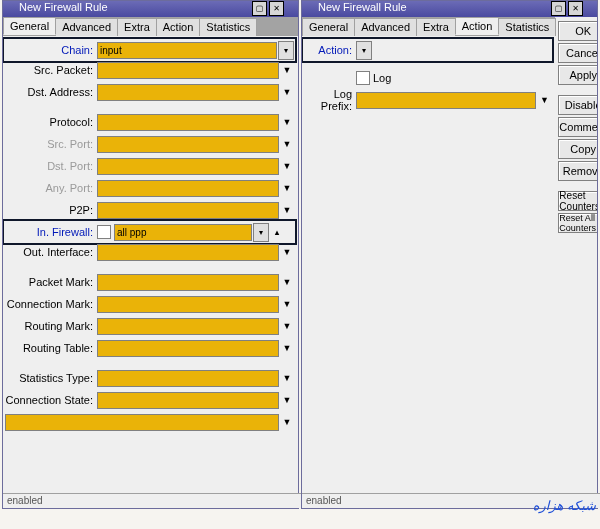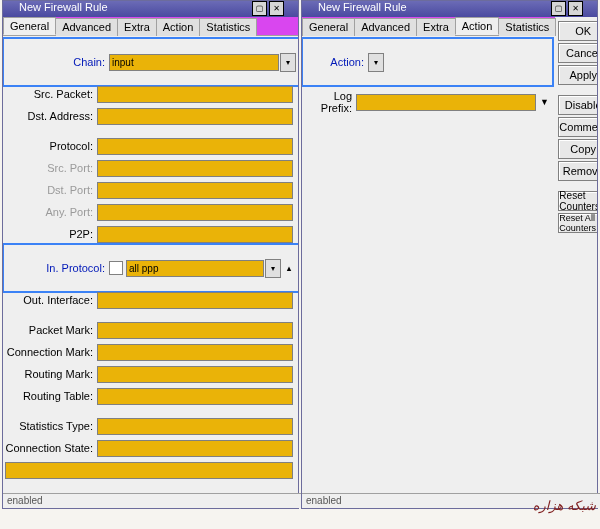--- a/index.html
+++ b/index.html
@@ -7,38 +7,38 @@
   .window{position:absolute;top:0;width:295px;height:507px;border:1px solid #6c6c9c;background:#efefef;display:flex;flex-direction:column}
   .w-left{left:2px}
   .w-right{left:301px}
   .titlebar{height:16px;background:linear-gradient(#6b6bb6,#4a4aa0);color:#fff;display:flex;padding:0 14px;font-size:11px}
   .titlebar .t{flex:1;padding-left:2px}
   .titlebar .tbtn{width:13px;height:13px;margin-left:2px;background:#d6d6d6;border:1px solid #000;display:flex;align-items:center;justify-content:center;font-size:8px;line-height:1;color:#000}
   .body{flex:1;display:flex;background:#efefef;overflow:hidden}
   .left-pane{flex:1;display:flex;flex-direction:column}
   .btn-pane{width:82px;padding:4px 3px 0 3px;display:flex;flex-direction:column;gap:2px}
   .btn{height:18px;border:1px solid #808080;background:#e8e8e8;display:flex;align-items:center;justify-content:center;font-size:11px;box-shadow:inset 1px 1px 0 #fff}
-  .tabs{display:flex;height:18px;background:#d946ef;border-bottom:1px solid #a0a0a0;font-size:11px}
+  .tabs{display:flex;height:18px;background:#a3a3a3;border-bottom:1px solid #a0a0a0;font-size:11px}
   .tab{padding:2px 6px;border:1px solid #a0a0a0;border-bottom:none;margin-right:-1px;background:#e0e0e0;position:relative;top:1px}
   .tab.active{background:#efefef;top:0;border-bottom:1px solid #efefef;z-index:2}
   .form{padding:4px 4px 4px 2px;overflow:auto}
   .row{display:flex;align-items:center;height:20px;margin-bottom:2px}
   .lbl{width:88px;text-align:right;padding-right:4px;color:#000}
   .lbl.blue{color:#0018b8}
   .lbl.dim{color:#9a9a9a}
   .val{flex:1;display:flex;align-items:center;gap:1px}
   .inp{flex:1;height:15px;border:1px solid #808080;background:#eab308;padding:0 2px;font-size:10px}
   .inp.short{flex:0 0 68px}
   .dd{width:14px;height:17px;border:1px solid #808080;background:#e0e0e0;display:flex;align-items:center;justify-content:center;font-size:8px}
   .caret{width:14px;height:17px;display:flex;align-items:center;justify-content:center;font-size:9px;color:#000}
   .chk{width:12px;height:12px;border:1px solid #808080;background:#fff;margin-right:2px}
-  .hl{border:2px solid #3b82f6;padding:13px;margin:-3px}
+  .hl{border:2px solid #0f172a;padding:1px;margin:-3px}
   .sep{height:8px}
   .status{position:absolute;left:0;bottom:0;height:14px;border-top:1px solid #a0a0a0;background:#efefef;font-size:10px;padding-left:4px;line-height:14px;color:#555}
-  .wm{position:absolute;right:4px;bottom:16px;font-size:13px;color:#7f1d1d;font-style:italic}
+  .wm{position:absolute;right:4px;bottom:16px;font-size:13px;color:#1d4ed8;font-style:italic}
 </style>
 </head>
 <body>
 
 <div class="desktop">
 
   <div class="window w-left">
     <div class="titlebar">
       <span class="t">New Firewall Rule</span>
       <span class="tbtn">▢</span>
@@ -108,21 +108,21 @@
             </div>
           <div class="row">
               <div class="lbl">P2P:</div>
               <div class="val">
                 <input class="inp" style="">
                 <div class="caret">▼</div>
               </div>
             </div>
 
           <div class="row hl">
-            <div class="lbl blue">In. Protocol:</div>
+            <div class="lbl blue">In. Firewall:</div>
             <div class="val">
               <div class="chk"></div>
               <input class="inp short" value="all ppp" style="">
               <div class="dd">▾</div>
               <div class="caret">▴</div>
             </div>
           </div>
 
           <div class="row">
               <div class="lbl">Out. Interface:</div>
@@ -206,20 +206,27 @@
         </div>
         <div class="form">
 
           <div class="row hl">
             <div class="lbl blue" style="width:48px">Action:</div>
             <div class="val">
               <div class="dd">▾</div>
             </div>
           </div>
           <div class="sep"></div>
+          <div class="row">
+            <div class="lbl" style="width:48px"></div>
+            <div class="val">
+              <div class="chk"></div>
+              <span>Log</span>
+            </div>
+          </div>
           <div class="row">
               <div class="lbl" style="width:48px">Log Prefix:</div>
               <div class="val">
                 <input class="inp" style="">
                 <div class="caret">▼</div>
               </div>
             </div>
 
         </div>
       </div>

